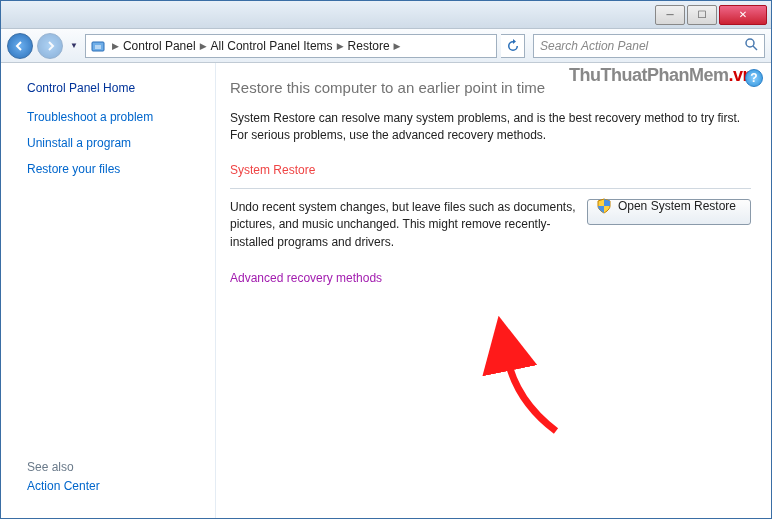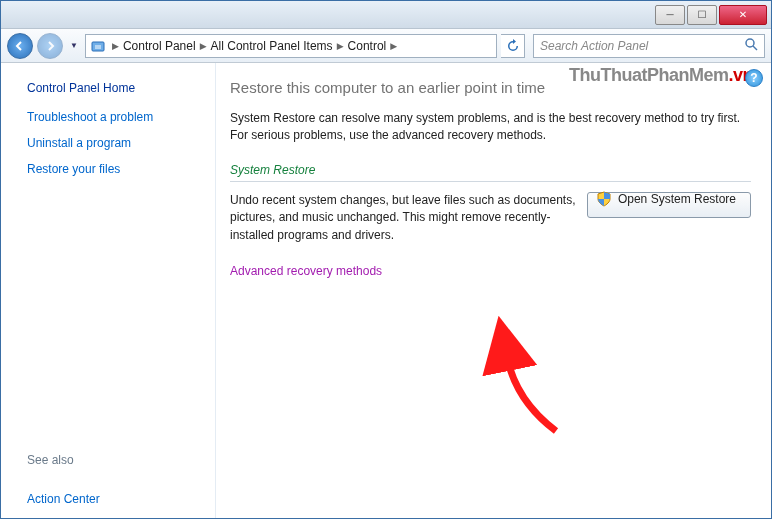--- a/index.html
+++ b/index.html
@@ -14,32 +14,32 @@
 .navarrow.fwd { opacity: 0.5; }
 .chevbtn { width: 14px; height: 20px; display: flex; align-items: center; justify-content: center; color: #336; font-size: 8px; }
 .address { flex: 1; height: 24px; border: 1px solid #a0b0c0; background: #fff; display: flex; align-items: center; padding: 0 4px; font-size: 12px; }
 .address .crumb { color: #222; padding: 0 2px; }
 .address .sep { color: #666; padding: 0 2px; font-size: 9px; }
 .address .icon { width: 16px; height: 16px; margin-right: 4px; }
 .refresh { width: 24px; height: 24px; border: 1px solid #a0b0c0; border-left: none; background: #fff; display: flex; align-items: center; justify-content: center; color: #2a6fb8; }
 .search { width: 232px; height: 24px; border: 1px solid #a0b0c0; background: #fff; display: flex; align-items: center; padding: 0 6px; margin-left: 4px; color: #888; font-style: italic; position: relative; }
 .search .mag { margin-left: auto; color: #4a7ab0; font-style: normal; }
 .body { display: flex; height: calc(519px - 28px - 34px - 2px); }
-.sidebar { width: 214px; background: #fff; padding: 18px 14px 1px 26px; display: flex; flex-direction: column; }
+.sidebar { width: 214px; background: #fff; padding: 18px 14px 14px 26px; display: flex; flex-direction: column; }
 .sidebar h4 { color: #003399; font-size: 12px; font-weight: 400; margin-bottom: 14px; }
 .sidebar a { color: #0066cc; text-decoration: none; font-size: 12px; display: block; margin-bottom: 9px; line-height: 1.4; }
 .seealso { margin-top: auto; }
-.seealso .lbl { color: #6a7a8a; margin-bottom: 24px; font-size: 12px; }
+.seealso .lbl { color: #6a7a8a; margin-bottom: 4px; font-size: 12px; }
 .content { flex: 1; background: #fff; padding: 10px 20px 14px 14px; position: relative; border-left: 1px solid #e4ecf4; }
 .content h1 { color: #737373; font-size: 15px; font-weight: 400; margin-bottom: 14px; margin-top: 6px; }
 .watermark { position: absolute; top: 2px; right: 18px; color: #888; font-size: 18px; font-weight: 700; font-family: Arial; letter-spacing: -0.5px; }
 .watermark .b { color: #d00000; }
 .helpbtn { position: absolute; top: 6px; right: 8px; width: 18px; height: 18px; border-radius: 50%; background: radial-gradient(#8cd0ff, #2a8fd8); color: #fff; font-weight: bold; font-size: 12px; display: flex; align-items: center; justify-content: center; border: 1px solid #2a7fc8; }
 .content p { color: #222; font-size: 12px; line-height: 1.45; margin-bottom: 18px; }
-.section-title { color: #15803d; font-size: 12px; margin-bottom: 4px; font-style: italic; }
+.section-title { color: #ef4444; font-size: 12px; margin-bottom: 11px; }
 .divider { border-top: 1px solid #d0d8e0; margin-bottom: 10px; margin-top: 2px; }
 .row { display: flex; gap: 6px; margin-bottom: 20px; }
 .row .txt { flex: 1; font-size: 12px; color: #222; line-height: 1.45; }
 .btn { height: 26px; padding: 0 14px 12px 8px; border: 1px solid #8a9aaa; border-radius: 3px; background: linear-gradient(#fdfdfd, #e8eef4); display: flex; align-items: center; gap: 6px; font-size: 12px; color: #222; white-space: nowrap; }
 .btn .shield { width: 16px; height: 16px; }
 .link { color: #a21caf; font-size: 12px; text-decoration: none; }
 .arrow-annot { position: absolute; left: 285px; top: 288px; pointer-events: none; }
 .arrow-annot svg { overflow: visible; }
 </style>
 </head>
@@ -70,21 +70,21 @@
     <div class="address">
       <svg class="icon" viewBox="0 0 16 16">
           <rect x="2" y="4" width="12" height="9" rx="1" fill="#6faee8" stroke="#2a6fb8"></rect>
           <path d="M5 8h6M5 10h6" stroke="#fff"></path>
         </svg>
       <span class="sep">▶</span>
       <span class="crumb">Control Panel</span>
       <span class="sep">▶</span>
       <span class="crumb">All Control Panel Items</span>
       <span class="sep">▶</span>
-      <span class="crumb">Control</span>
+      <span class="crumb">Restore</span>
       <span class="sep">▶</span>
     </div>
     <div class="refresh">
       <svg width="14" height="14" viewBox="0 0 14 14">
           <path d="M7 2a5 5 0 1 0 5 5h-1.5A3.5 3.5 0 1 1 7 3.5V5l3-2.5L7 0z" fill="#2a6fb8"></path>
         </svg>
     </div>
     <div class="search">
       <span>Search Action Panel</span>
       <span class="mag">

